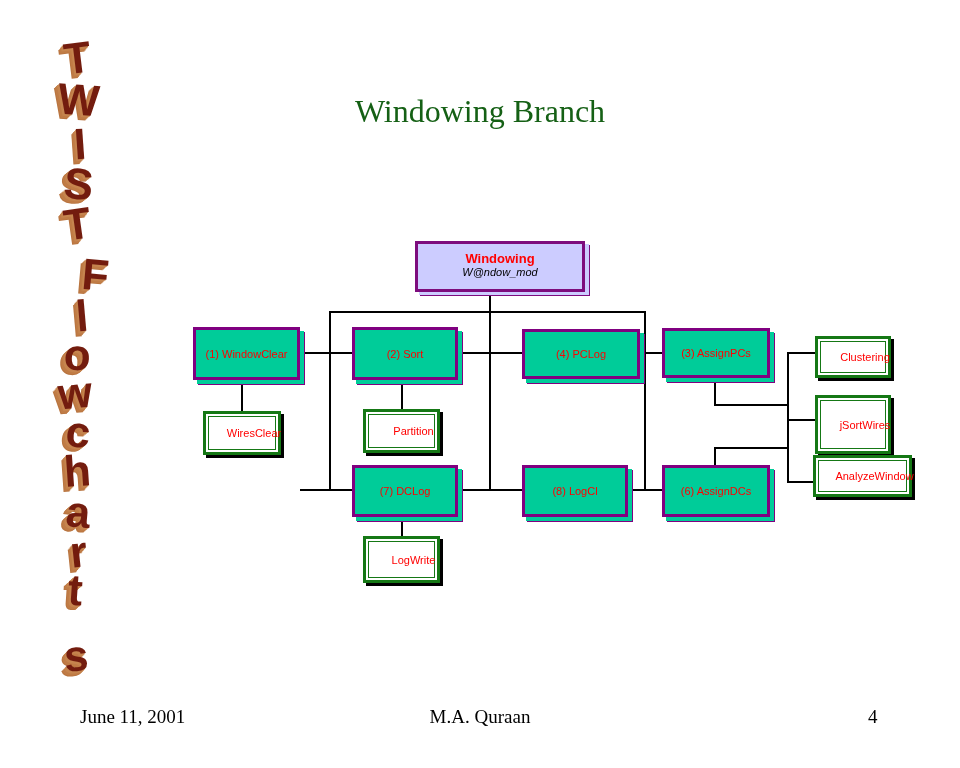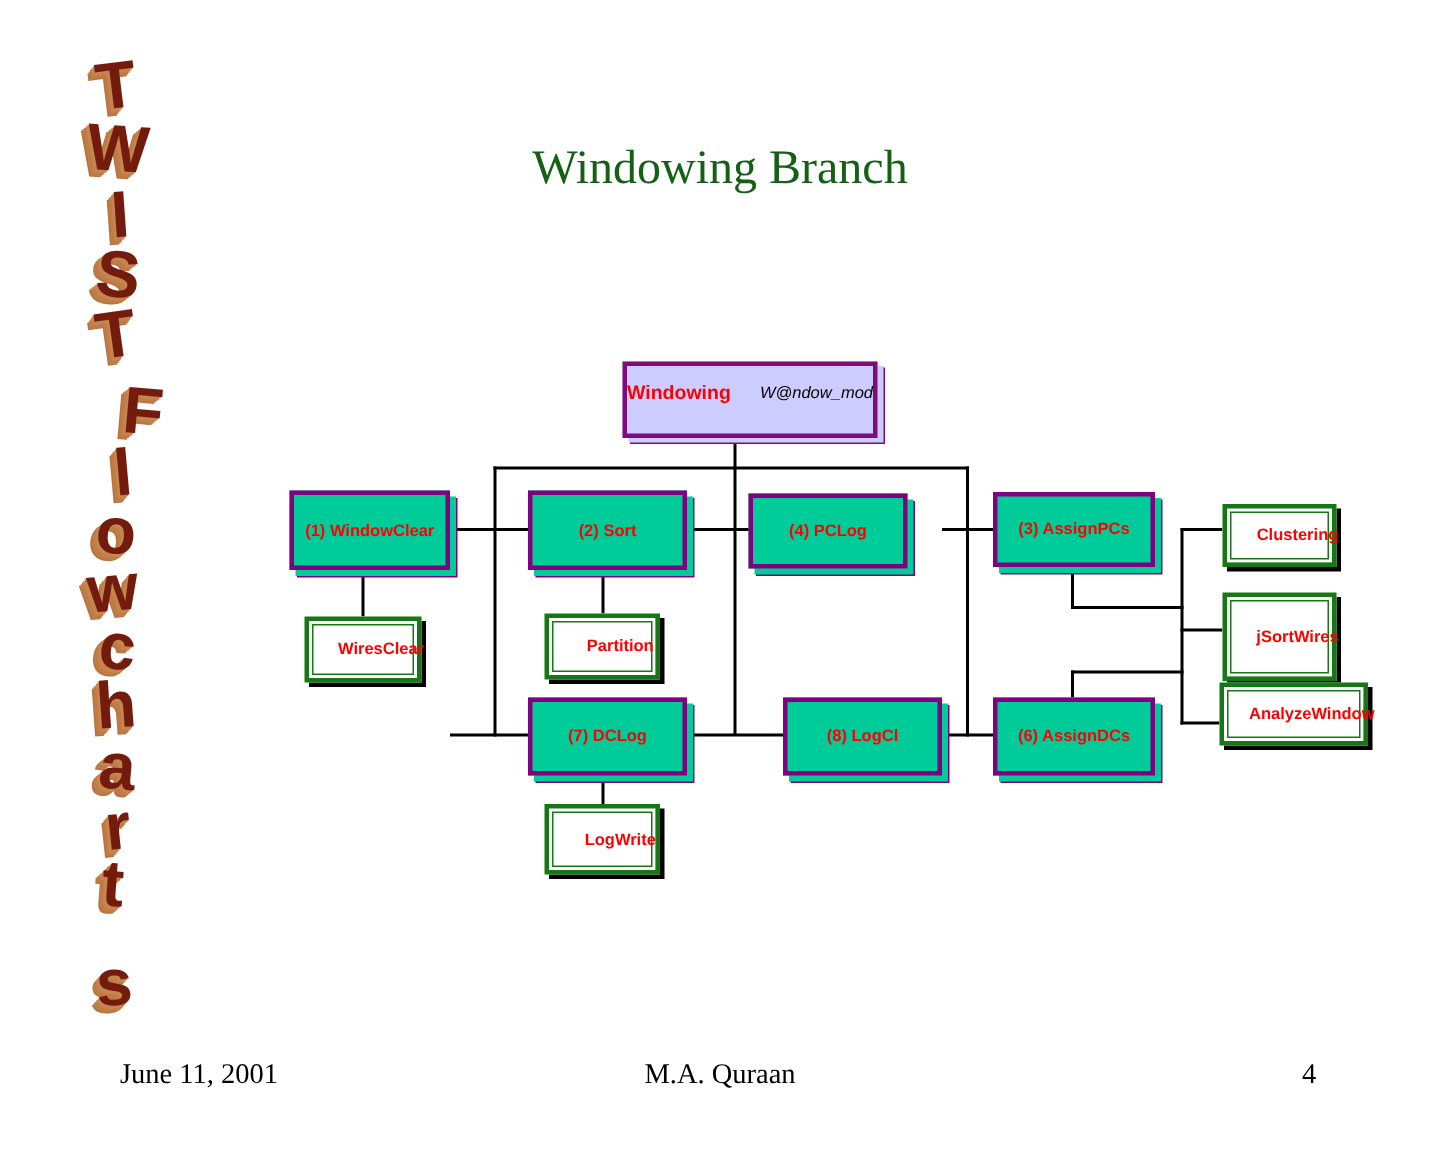--- a/index.html
+++ b/index.html
@@ -11,26 +11,26 @@
   
   .wa{position:absolute;font-family:"Liberation Sans",sans-serif;font-weight:bold;
       font-size:44px;line-height:1;color:#731c0e;
       text-shadow:-1px 1px 0 #c6854f,-2px 2px 0 #c6854f,-3px 3px 0 #c07c46,
                   -4px 4px 0 #c07c46,-5px 5px 0 #b97540;}
   
   .line{position:absolute;background:#000000;}
   
   .node{position:absolute;display:flex;align-items:center;justify-content:center;
         box-sizing:border-box;text-align:center;}
-  .node .nlabel{font-weight:bold;font-size:11px;color:#ff0000;}
+  .node .nlabel{font-weight:normal;font-size:11px;color:#ff0000;}
   .teal{background:#00cc99;border:3px solid #800080;
         box-shadow:4px 4px 0 0 #00cc99,5px 5px 0 0 #800080;}
   .sub{background:#ffffff;border:3px solid #157815;
        box-shadow:inset 0 0 0 2px #ffffff,inset 0 0 0 3px #157815,3px 3px 0 0 #000000;padding-left:24px;}
-  .root{background:#ccccff;border:3px solid #7d0c7d;
+  .root{background:#ccccff;border:3px solid #7d0c7d;flex-direction:column;
         justify-content:space-between;padding:7px 0 17px 0;
         box-shadow:4px 3px 0 0 #ccccff,5px 4px 0 0 #7d0c7d;}
   .root .rtitle{font-weight:bold;font-size:13px;color:#ff0000;}
   .root .rsub{font-size:11px;color:#000000;font-weight:normal;font-style:italic;}
   
   .footer-item{position:absolute;top:706px;font-family:Liberation Serif, serif;
                font-size:19px;color:#000000;}
   .f-date{left:80px;}
   .f-author{left:0;width:100%;text-align:center;}
   .f-page{left:868px;}
@@ -88,21 +88,21 @@
     <span class="rtitle">Windowing</span>
     <span class="rsub">W@ndow_mod</span>
   </div>
 
   <div class="node teal" style="left:193px;top:327px;width:107px;height:53px">
     <span class="nlabel">(1) WindowClear</span>
   </div>
   <div class="node teal" style="left:352px;top:327px;width:106px;height:53px">
     <span class="nlabel">(2) Sort</span>
   </div>
-  <div class="node teal" style="left:499px;top:329px;width:106px;height:50px">
+  <div class="node teal" style="left:522px;top:329px;width:118px;height:50px">
     <span class="nlabel">(4) PCLog</span>
   </div>
   <div class="node teal" style="left:662px;top:328px;width:108px;height:50px">
     <span class="nlabel">(3) AssignPCs</span>
   </div>
 
   <div class="node sub" style="left:363px;top:409px;width:77px;height:44px">
     <span class="nlabel">Partition</span>
   </div>
   <div class="node sub" style="left:203px;top:411px;width:78px;height:44px">

